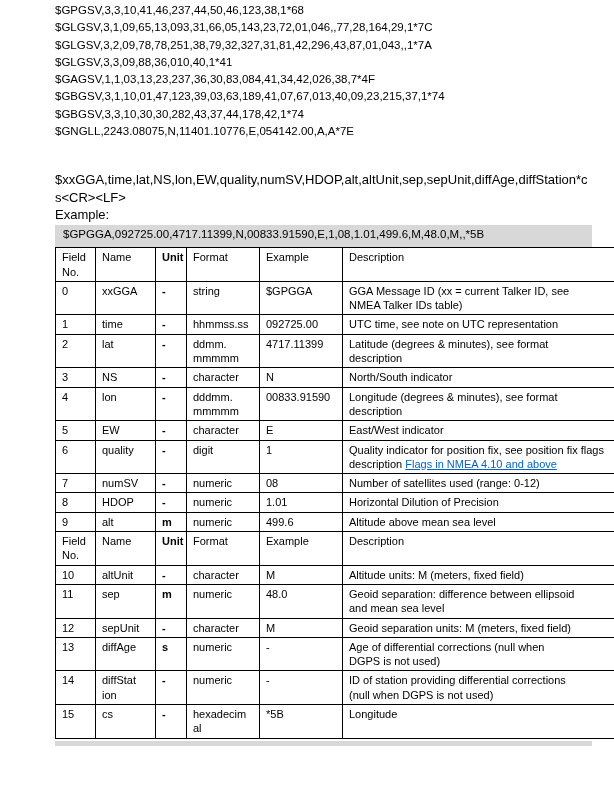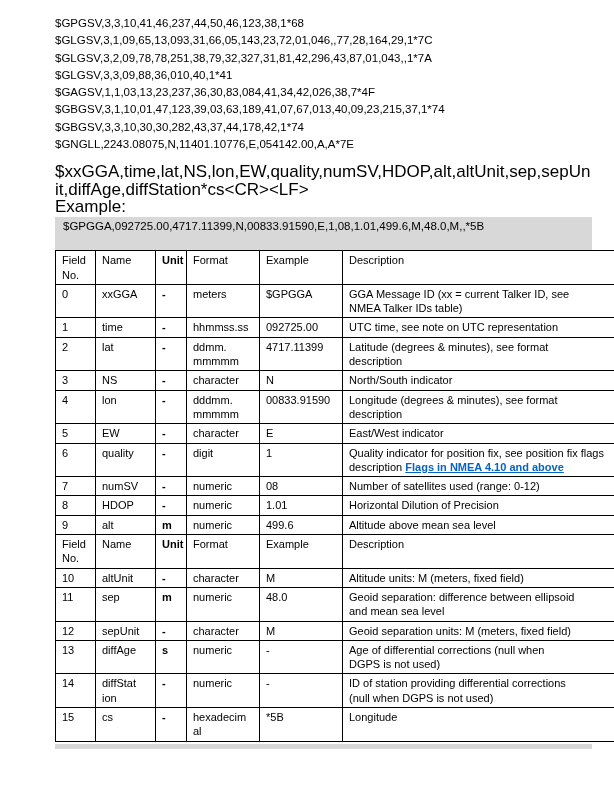--- a/index.html
+++ b/index.html
@@ -16,48 +16,48 @@
   }
   .page {
     position: relative;
     width: 614px;
     height: 801px;
     background: #ffffff;
   }
   .content {
     position: absolute;
     left: 55px;
-    top: 15px;
+    top: 2px;
     width: 537px;
   }
 
   
   .code-block {
     font-size: 11.5px;
   }
   .code-line {
     height: 17.3px;
     line-height: 17.3px;
     white-space: nowrap;
   }
 
   
   .syntax-block {
-    margin-top: 10px;
-    font-size: 17px;
+    margin-top: 31px;
+    font-size: 13px;
     line-height: 17.3px;
   }
   .syntax-line {
     word-break: break-all;
   }
 
   
   .hl-row {
     margin-top: 2px;
-    height: 33px;
+    height: 22px;
     line-height: 19px;
     background: #d8d8d8;
     font-size: 11.5px;
     padding-left: 8px;
     white-space: nowrap;
   }
 
   
   table.fields {
     border-collapse: collapse;
@@ -75,21 +75,20 @@
   td.c1 { padding-left: 12px; white-space: pre-line; }
   td.c2 { padding-left: 3px;  padding-right: 1px; font-weight: bold; }
   td.c3 { padding-left: 12px; padding-right: 1px; white-space: pre-line; }
   td.c4 { padding-left: 3px;  padding-right: 1px; }
   td.c5 { padding-left: 7px;  padding-right: 13px; white-space: pre-line; }
   td.c5.justify { text-align: justify; padding-right: 23px; }
   td.c5 a {
     color: #0563c1;
     text-decoration: underline;
     cursor: pointer;
-    font-weight: bold;
   }
 
   
   .next-strip {
     margin-top: 2px;
     height: 5px;
     background: #d8d8d8;
   }
 </style>
 </head>
@@ -131,21 +130,21 @@
             <td class="c1">Name</td>
             <td class="c2">Unit</td>
             <td class="c3">Format</td>
             <td class="c4">Example</td>
             <td class="c5">Description</td>
           </tr>
           <tr>
             <td class="c0">0</td>
             <td class="c1">xxGGA</td>
             <td class="c2">-</td>
-            <td class="c3">meters</td>
+            <td class="c3">string</td>
             <td class="c4">$GPGGA</td>
             <td class="c5">GGA Message ID (xx = current Talker ID, see
 NMEA Talker IDs table)</td>
           </tr>
           <tr>
             <td class="c0">1</td>
             <td class="c1">time</td>
             <td class="c2">-</td>
             <td class="c3">hhmmss.ss</td>
             <td class="c4">092725.00</td>

